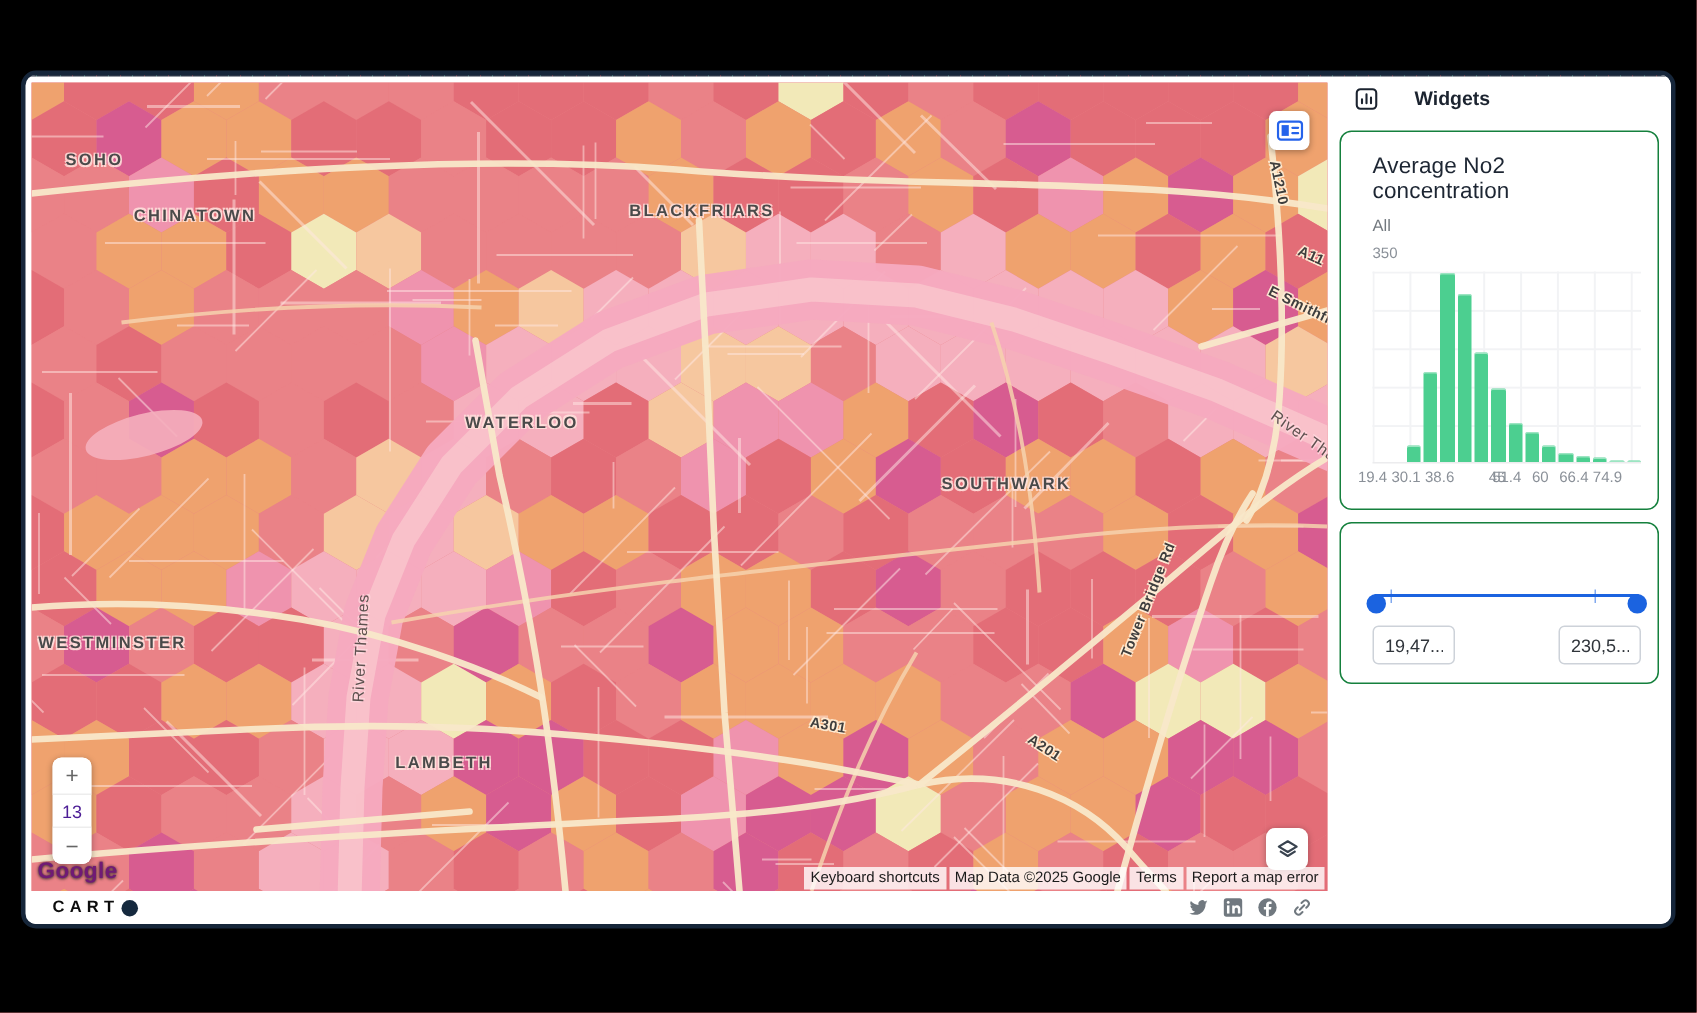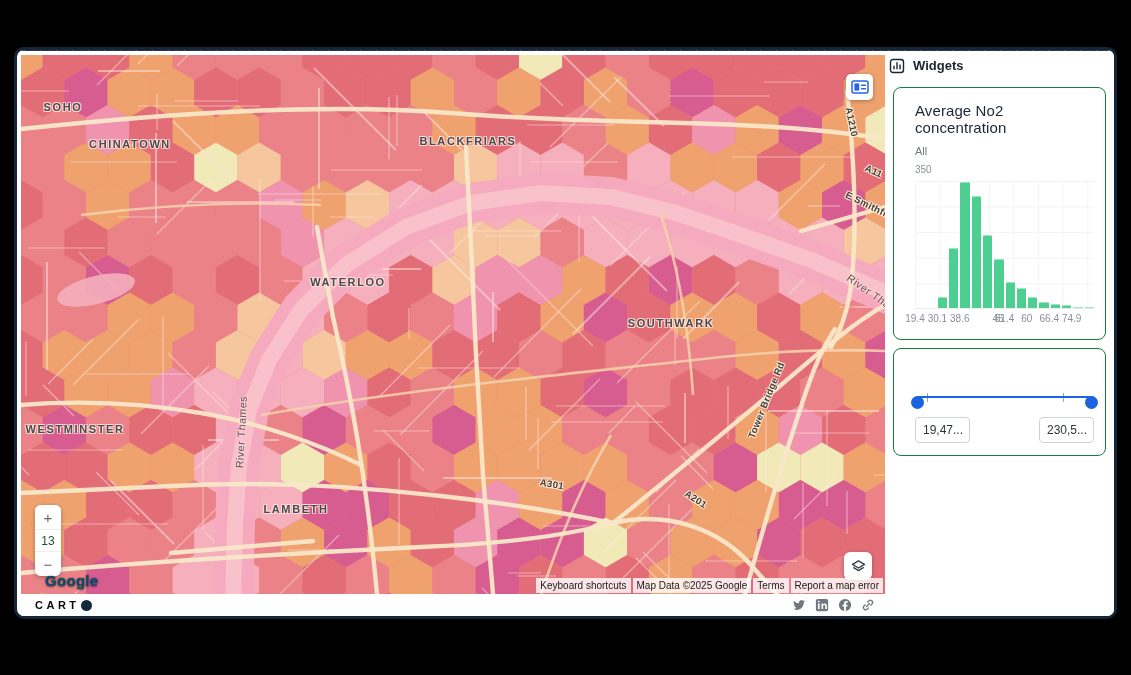--- a/index.html
+++ b/index.html
@@ -23,34 +23,34 @@
      text-shadow:1px 1px 0 rgba(255,220,225,.8),-1px -1px 0 rgba(255,220,225,.8); }
   .panel-toggle { position:absolute; top:19px; right:12px; width:27px; height:26px; background:#fff;
      border:none; border-radius:5px; box-shadow:0 1px 4px rgba(0,0,0,.3); cursor:pointer;
      display:flex; align-items:center; justify-content:center; }
   .layers-btn { position:absolute; bottom:14px; right:13px; width:28px; height:28px; background:#fff;
      border:none; border-radius:6px; box-shadow:0 1px 4px rgba(0,0,0,.3); cursor:pointer;
      display:flex; align-items:center; justify-content:center; }
   .zoom-ctl { position:absolute; left:14px; top:450px; width:26px; background:#fff; border-radius:6px;
      box-shadow:0 1px 4px rgba(0,0,0,.3); display:flex; flex-direction:column; overflow:hidden; }
   .zoom-ctl button { border:none; background:#fff; height:24px; font-size:15px; color:#666; cursor:pointer; line-height:1; }
-  .zoom-level { height:23px; display:flex; align-items:center; justify-content:center; font-size:12px; color:#14532d;
+  .zoom-level { height:23px; display:flex; align-items:center; justify-content:center; font-size:12px; color:#4c1d95;
      border-top:1px solid #ededed; border-bottom:1px solid #ededed; }
-  .google { position:absolute; left:24px; bottom:5px; font-size:15px; font-weight:700; color:#0c4a6e; letter-spacing:.3px;
+  .google { position:absolute; left:4px; bottom:5px; font-size:15px; font-weight:700; color:#701a75; letter-spacing:.3px;
      text-shadow:0 1px 2px rgba(40,40,40,.7), 0 0 2px rgba(40,40,40,.6); }
   .attrib { position:absolute; right:2px; bottom:1px; display:flex; gap:2px; }
   .attrib span { background:rgba(255,255,255,.8); color:#1b1b1b; font-size:10px; padding:2px 4px; }
   .footer { flex:1; display:flex; align-items:center; justify-content:space-between; padding:0 10px 0 14px; background:#fff; }
   .carto { display:flex; align-items:center; gap:1px; cursor:pointer; }
   .carto span.txt { font-size:11px; font-weight:800; letter-spacing:3.5px; color:#0c0c0c; }
   .carto .dot { width:11px; height:11px; border-radius:50%; background:#15293e; display:inline-block; }
   .socials { display:flex; gap:9px; align-items:center; }
   .socials .sicon { width:14px; height:14px; cursor:pointer; color:#70787f; }
   .panel { flex:1; background:#fff; padding-top:0; overflow:hidden; }
-  .panel-header { height:31px; display:flex; align-items:center; gap:8px; padding-left:4px;
+  .panel-header { height:31px; display:flex; align-items:center; gap:24px; padding-left:18px;
      font-size:13px; font-weight:700; color:#1c2430; }
   .card { margin:6px 8px 8px 8px; border:1px solid #15803d; border-radius:8px; padding:14px 11px 12px 21px; background:#fff; }
   .card h3 { font-size:15px; font-weight:500; color:#1d2633; letter-spacing:.1px; }
   .filter-label { font-size:11px; color:#73797f; margin-top:9px; }
   .ymax { font-size:10px; color:#8a9098; margin-top:7px; margin-bottom:6px; }
   .chart { position:relative; height:128px; margin-top:2px;
      background-image:linear-gradient(to right,#f2f3f5 1px,transparent 1px),linear-gradient(to bottom,#f2f3f5 1px,transparent 1px);
      background-size:24.6px 25.6px; border-bottom:1px solid #ececee; }
   .bars { position:absolute; inset:0; display:flex; align-items:flex-end; gap:2px; }
   .bar { flex:1; background:var(--bar,#4ccf90); border-radius:1px 1px 0 0; box-shadow:inset 0 1px 0 rgba(255,255,255,.45); }

